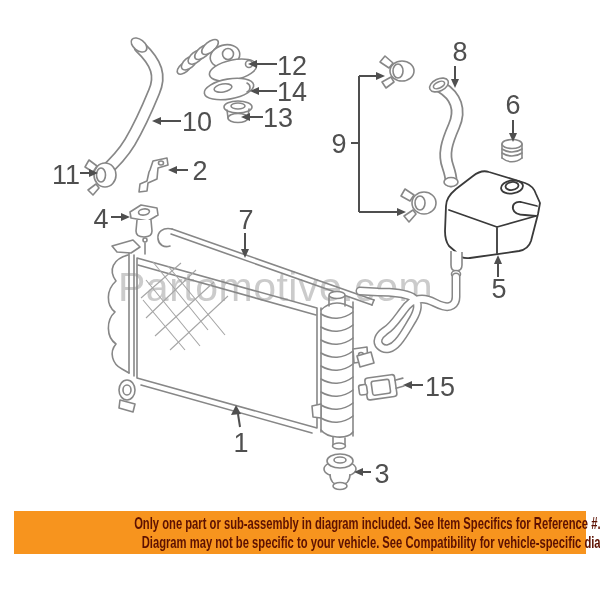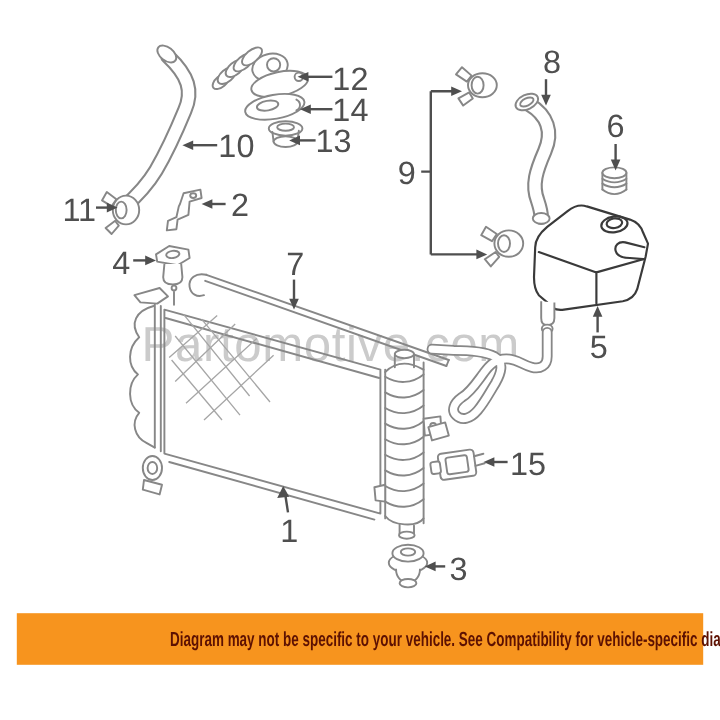--- a/index.html
+++ b/index.html
@@ -227,17 +227,20 @@
       <text class="callout" x="66" y="184">11</text>
       <text class="callout" x="292" y="75">12</text>
       <text class="callout" x="278" y="127">13</text>
       <text class="callout" x="292" y="101">14</text>
       <text class="callout" x="440" y="396">15</text>
     </g>
   </svg>
 
   <div class="banner">
     <div class="banner-line">
+      <span>Only one part or sub-assembly in diagram included. See Item Specifics for Reference #.</span>
+    </div>
+    <div class="banner-line">
       <span>Diagram may not be specific to your vehicle. See Compatibility for vehicle-specific diagrams.</span>
     </div>
   </div>
 
 </div>
 
 </body></html>

